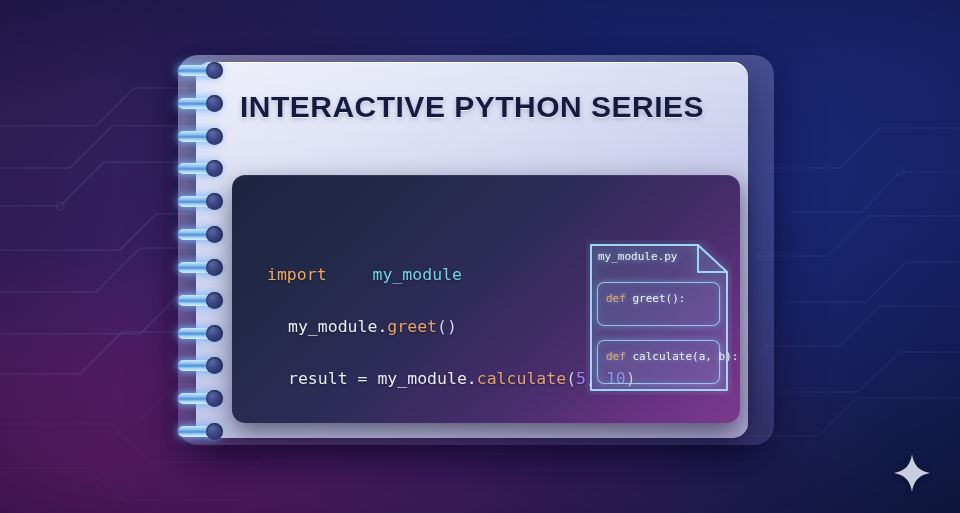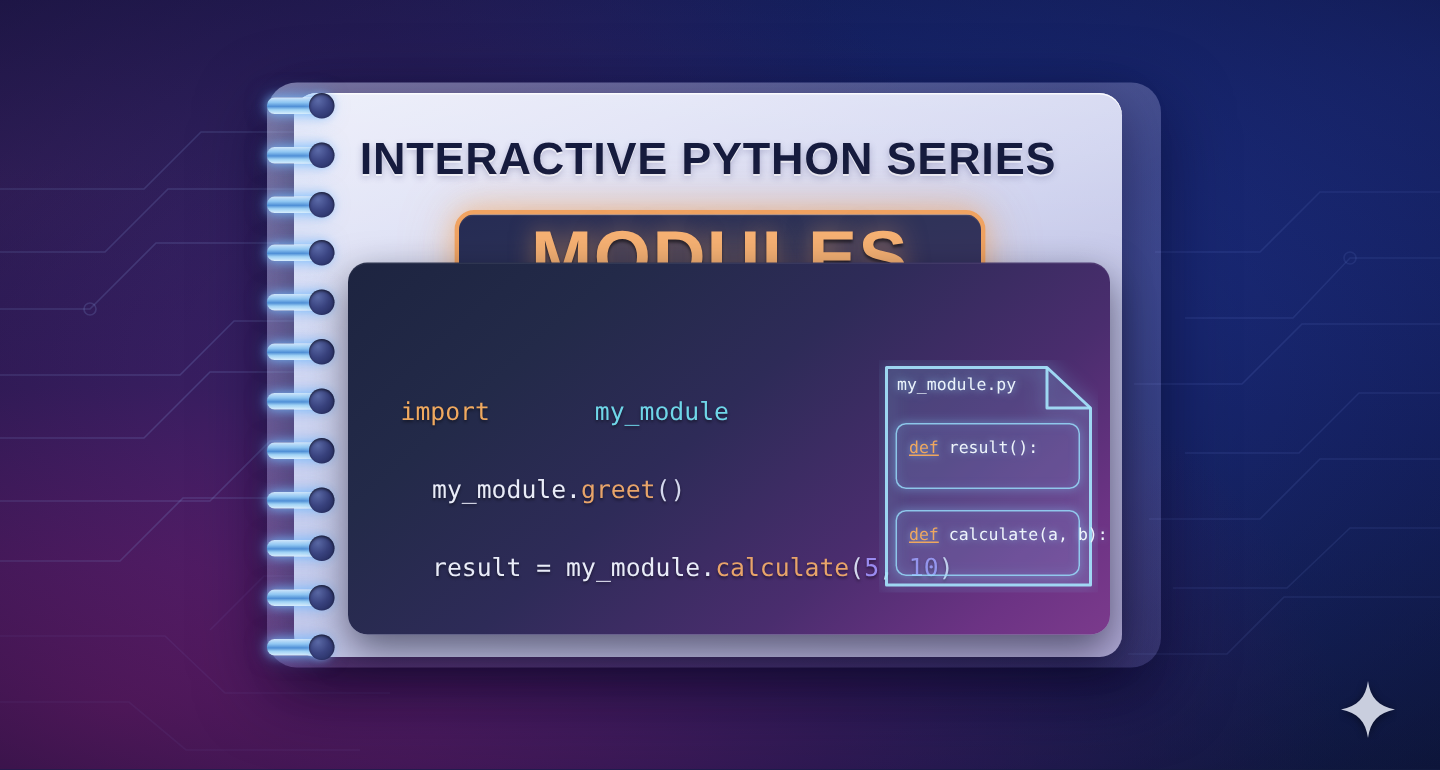--- a/index.html
+++ b/index.html
@@ -63,40 +63,40 @@
   .code-panel{position:absolute;left:232px;top:175px;width:508px;height:248px;
     border-radius:13px;
     background:linear-gradient(138deg,#1d2440 0%,#232a49 24%,#2e2b58 46%,#4a2d6e 70%,#6c3384 88%,#7b3a8c 100%);
     box-shadow:0 10px 26px rgba(5,3,25,.55),inset 0 1px 0 rgba(255,255,255,.07);
     overflow:hidden;}
   .code-lines{position:absolute;left:20px;top:74px;
     font-family:"DejaVu Sans Mono","Liberation Mono",monospace;font-size:16.5px;line-height:52px;
     white-space:pre;}
   .code-lines div{text-shadow:0 1px 2px rgba(0,0,0,.45);}
   .k-import{color:#f0a95f;margin-left:15px;}
-  .k-mod{color:#6fd6e8;margin-left:24px;}
+  .k-mod{color:#6fd6e8;}
   .k-plain{color:#e9ecf8;padding-left:36px;}
   .k-fn{color:#e8a46a;margin-top:26px;}
   .k-paren{color:#d4d8ee;}
   .k-num{color:#9a8bf0;}
 
   
   .filecard{position:absolute;left:586px;top:240px;width:146px;height:155px;}
   .filecard .fname{position:absolute;left:12px;top:10px;color:#eaf3fb;
     font-family:"DejaVu Sans Mono","Liberation Mono",monospace;font-size:11px;
     text-shadow:0 0 6px rgba(150,225,255,.75);white-space:nowrap;}
   .fnbox{position:absolute;left:11px;box-sizing:border-box;width:123px;height:44px;
     border:1.4px solid rgba(150,220,250,.85);border-radius:7px;
     background:rgba(140,170,225,.10);
     box-shadow:0 0 7px rgba(130,205,250,.45),inset 0 0 8px rgba(120,190,245,.12);}
   .fnbox.b1{top:42px;} .fnbox.b2{top:100px;}
   .fnbox .t{position:absolute;left:8px;top:9px;white-space:nowrap;
     font-family:"DejaVu Sans Mono","Liberation Mono",monospace;font-size:11px;
     text-shadow:0 0 5px rgba(150,220,255,.6);}
-  .d-def{color:#efa75f;text-decoration:underline;} .d-rest{color:#eef4fb;}
+  .d-def{color:#efa75f;} .d-rest{color:#eef4fb;}
 
   
   .sparkle{position:absolute;left:893px;top:453px;width:38px;height:40px;}
 </style>
 </head>
 <body>
 
 <div id="stage">
 
   <div class="bg-base"></div>
@@ -179,37 +179,34 @@
         <div class="hole"></div>
       </div>
       <div class="ring" style="top: 361px;">
         <div class="wire"></div>
         <div class="hole"></div>
       </div>
     </div>
 
   <div class="series-title">INTERACTIVE PYTHON SERIES</div>
 
-  <div class="badge">
-    <span>MODULES</span>
-  </div>
 
   <div class="code-panel">
     <div class="code-lines" id="code-lines"><div><span class="k-import">import</span><span class="k-plain"> </span><span class="k-mod">my_module</span></div><div><span class="k-plain">my_module.</span><span class="k-fn">greet</span><span class="k-paren">()</span></div><div><span class="k-plain">result = my_module.</span><span class="k-fn">calculate</span><span class="k-paren">(</span><span class="k-num">5</span><span class="k-paren">, </span><span class="k-num">10</span><span class="k-paren">)</span></div></div>
 
     <div class="filecard" style="left:354px;top:65px;">
       <svg viewBox="0 0 146 155" width="146" height="155" style="position:absolute;left:0;top:0;">
         <g style="filter:drop-shadow(0 0 6px rgba(130,215,250,.7))">
           <path d="M5 5 H112 L141 32 V150 H5 Z" fill="rgba(150,175,230,.10)" stroke="rgba(165,228,252,.92)" stroke-width="2" stroke-linejoin="round"></path>
           <path d="M112 5 V32 H141" fill="none" stroke="rgba(165,228,252,.92)" stroke-width="2" stroke-linejoin="round"></path>
         </g>
       </svg>
       <div class="fname">my_module.py</div>
       <div class="fnbox b1">
-        <div class="t"><span class="d-def">def</span><span class="d-rest"> result():</span></div>
+        <div class="t"><span class="d-def">def</span><span class="d-rest"> greet():</span></div>
       </div>
       <div class="fnbox b2">
         <div class="t"><span class="d-def">def</span><span class="d-rest"> calculate(a, b):</span></div>
       </div>
     </div>
   </div>
 
   <svg class="sparkle" viewBox="0 0 38 40">
     <path d="M19 1 C20.5 12 26 18 37 20 C26 22 20.5 28 19 39 C17.5 28 12 22 1 20 C12 18 17.5 12 19 1 Z" fill="#c9cede" style="filter:drop-shadow(0 1px 3px rgba(0,0,0,.45))"></path>
   </svg>

